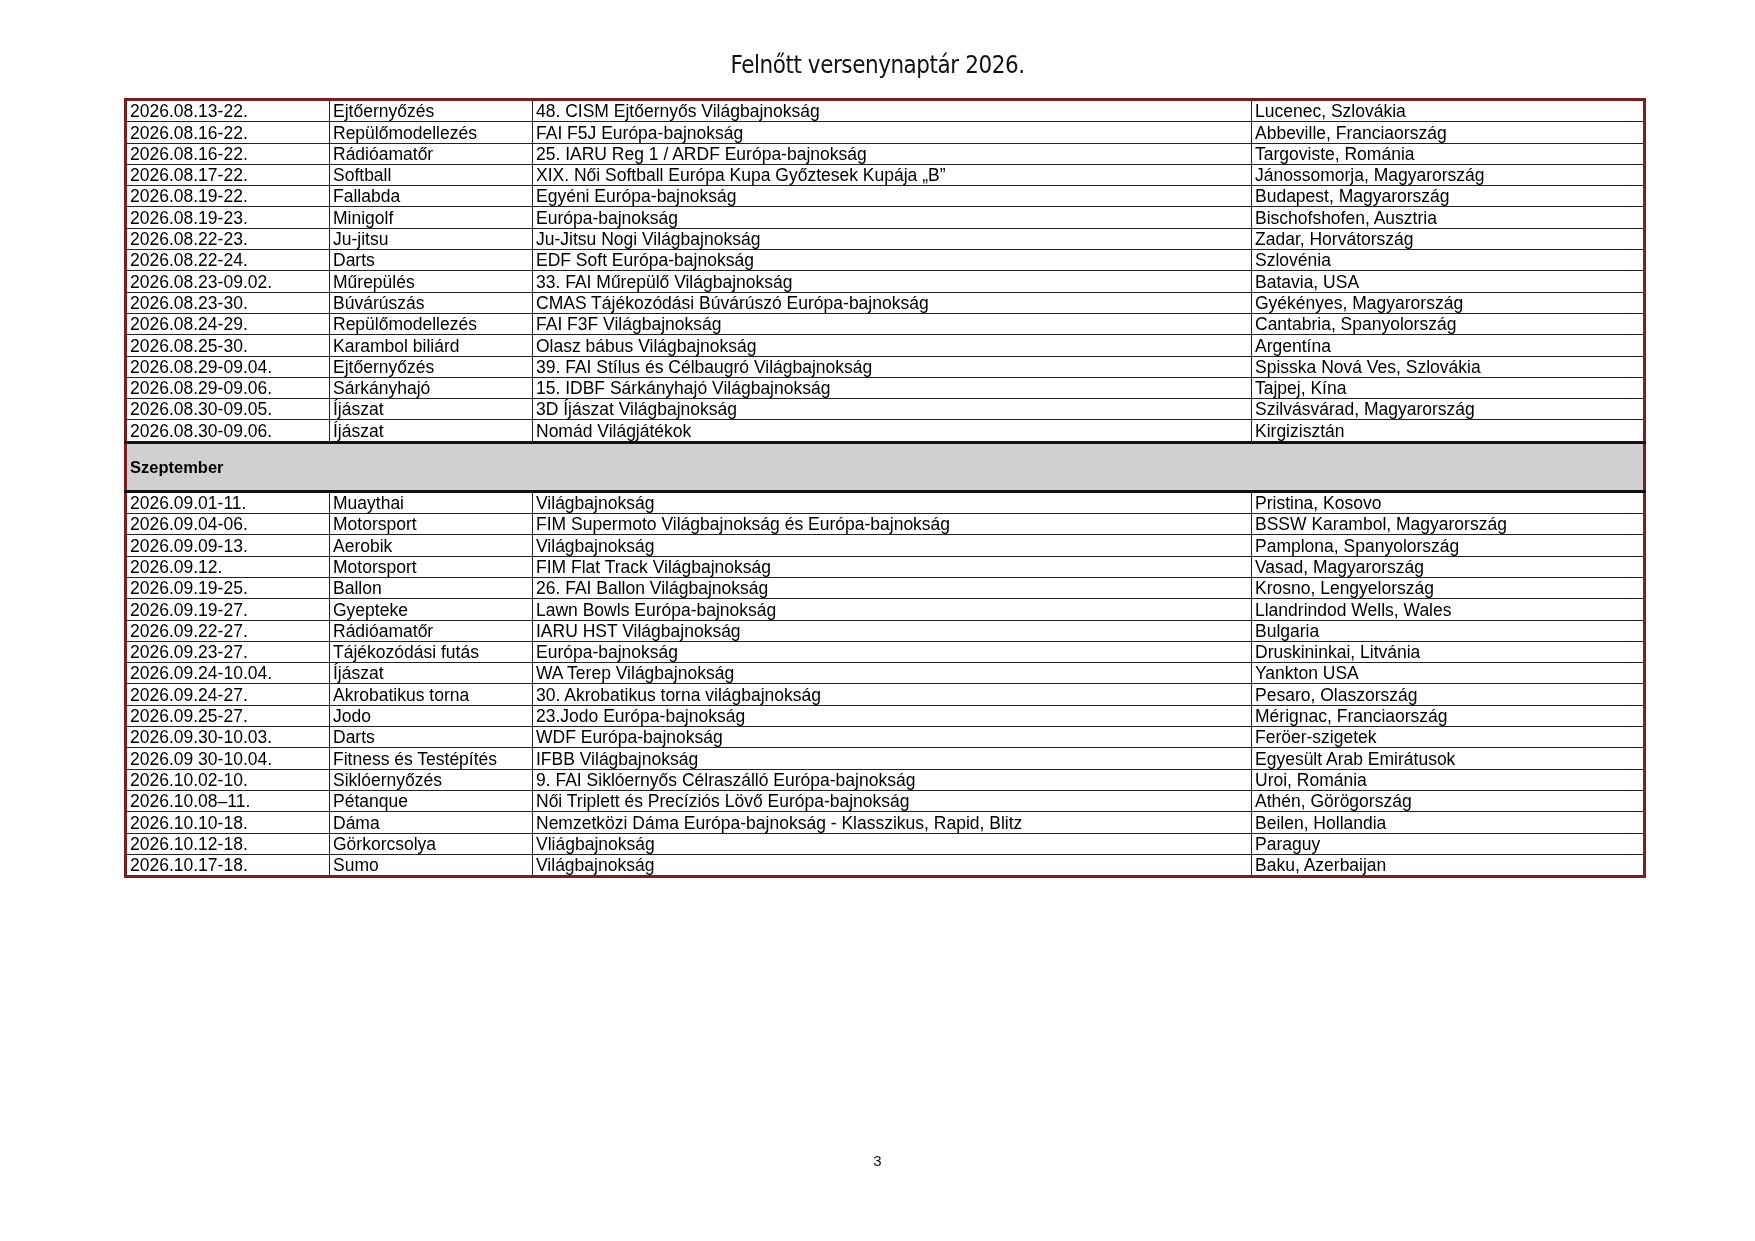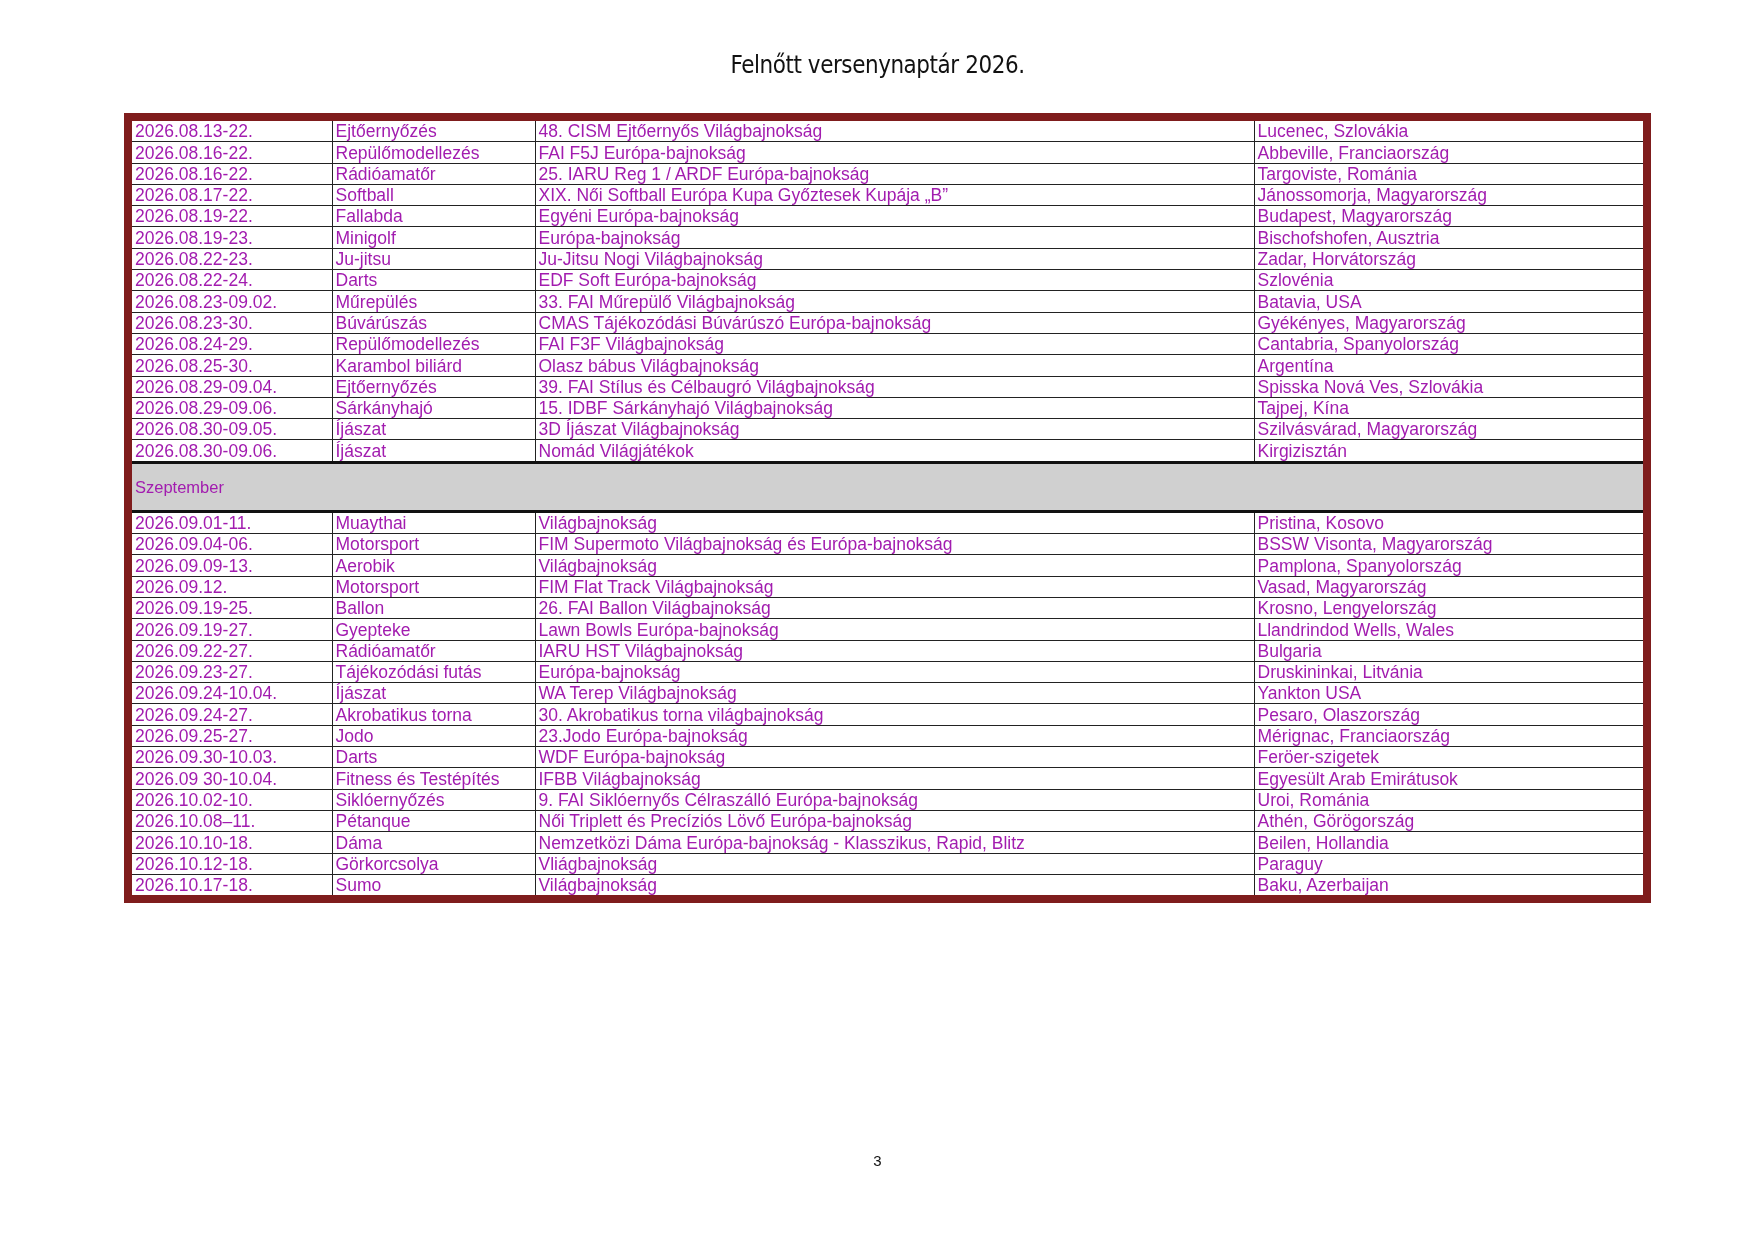--- a/index.html
+++ b/index.html
@@ -3,35 +3,35 @@
 <meta charset="utf-8">
 <style>
   html, body { margin: 0; padding: 0; background: #ffffff; }
   body { width: 1755px; height: 1241px; position: relative; overflow: hidden; }
   .title {
     position: absolute; left: 0; top: 50px; width: 1755px; text-align: center;
     font-family: "DejaVu Sans", sans-serif; font-size: 25px; color: #111;
     letter-spacing: -0.5px; transform: scaleX(0.86); transform-origin: center;
   }
   table.cal {
-    position: absolute; left: 124px; top: 113px; width: 1519px;
+    position: absolute; left: 124px; top: 98px; width: 1519px;
     border-collapse: collapse; table-layout: fixed;
-    border: 8px solid #7f1d1d;
-    font-family: "Liberation Sans", sans-serif; font-size: 17.5px; color: #a21caf;
+    border: 3px solid #7f1d1d;
+    font-family: "Liberation Sans", sans-serif; font-size: 17.5px; color: #000000;
   }
   table.cal col.c1 { width: 204px; }
   table.cal col.c2 { width: 203px; }
   table.cal col.c3 { width: 719px; }
   table.cal col.c4 { width: 393px; }
   table.cal td {
     border: 1.6px solid #222; height: 20.3px; padding: 0 0 0 3px;
     line-height: 20px; white-space: nowrap; overflow: hidden; vertical-align: bottom;
   }
   tr.section td {
-    background: #d0d0d0; height: 46px; font-weight: normal; font-size: 16.5px;
+    background: #d0d0d0; height: 46px; font-weight: bold; font-size: 16.5px;
     vertical-align: middle; border-top: 3.5px solid #111; border-bottom: 3.5px solid #111;
   }
   .page-num {
     position: absolute; left: 0; top: 1152px; width: 1755px; text-align: center;
     font-family: "Liberation Sans", sans-serif; font-size: 15px; color: #111;
   }
 </style>
 </head>
 <body>
 
@@ -147,21 +147,21 @@
       <tr>
         <td>2026.09.01-11.</td>
         <td>Muaythai</td>
         <td>Világbajnokság</td>
         <td>Pristina, Kosovo</td>
       </tr>
       <tr>
         <td>2026.09.04-06.</td>
         <td>Motorsport</td>
         <td>FIM Supermoto Világbajnokság és Európa-bajnokság</td>
-        <td>BSSW Visonta, Magyarország</td>
+        <td>BSSW Karambol, Magyarország</td>
       </tr>
       <tr>
         <td>2026.09.09-13.</td>
         <td>Aerobik</td>
         <td>Világbajnokság</td>
         <td>Pamplona, Spanyolország</td>
       </tr>
       <tr>
         <td>2026.09.12.</td>
         <td>Motorsport</td>

